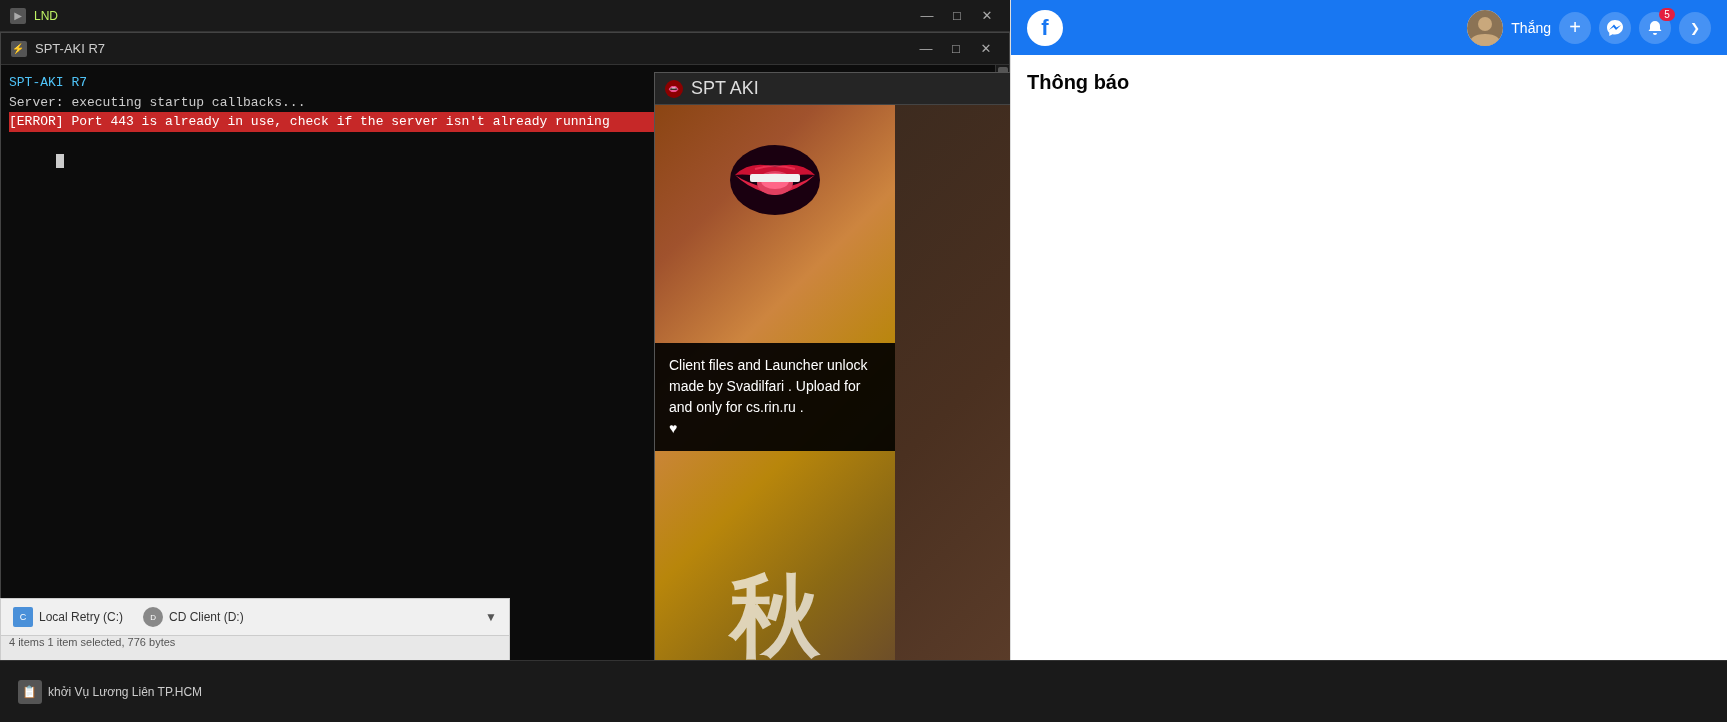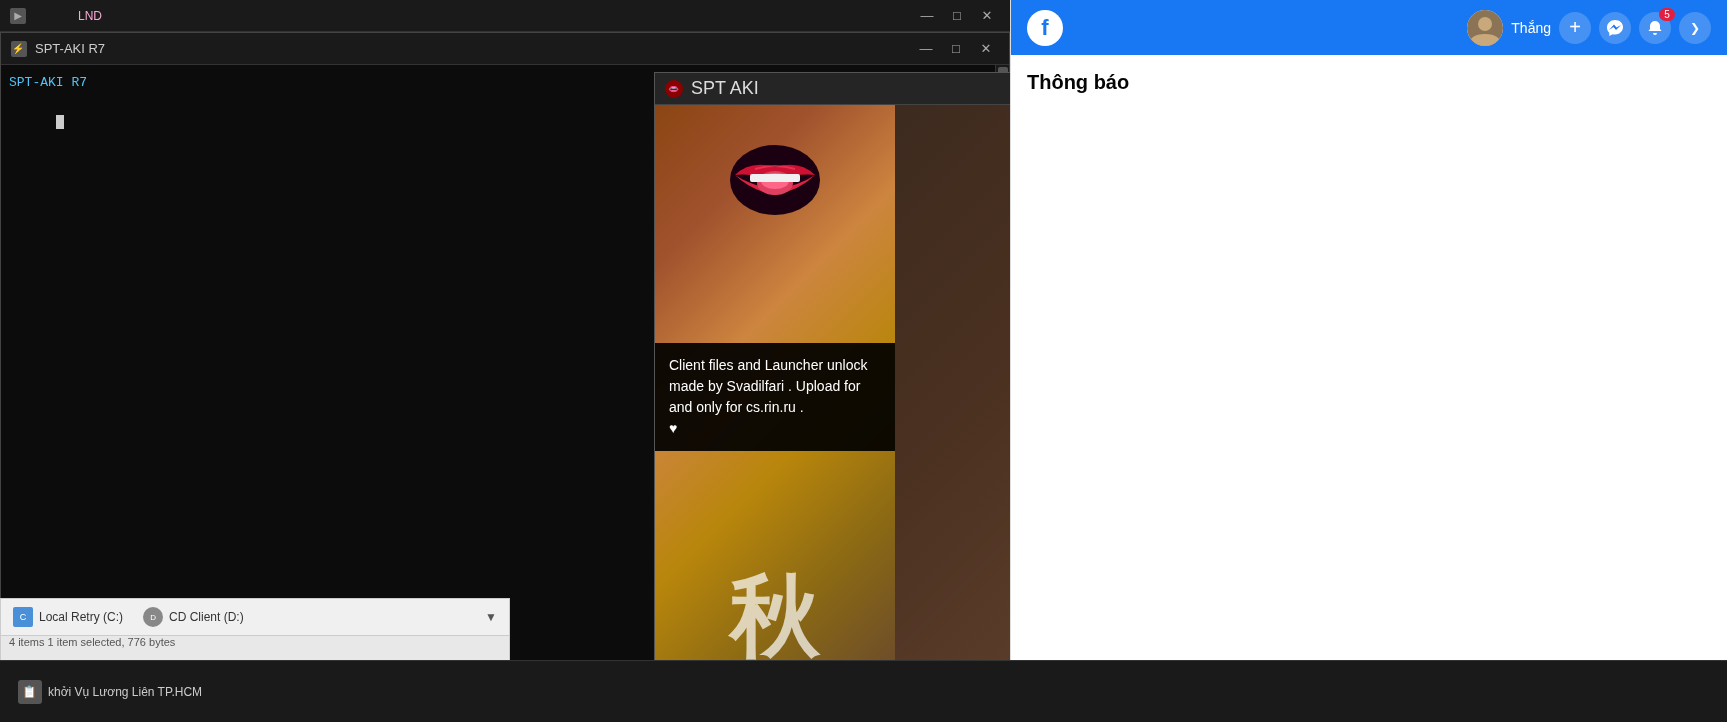--- a/index.html
+++ b/index.html
@@ -451,23 +451,22 @@
       padding: 0 10px;
       justify-content: space-between;
       border-bottom: 1px solid #333;
     }
     .lnd-title-left {
       display: flex;
       align-items: center;
       gap: 8px;
     }
     .lnd-title-text {
-      color: #f9a8d4;
+      color: #bef264;
       font-size: 12px;
-      margin-left: 44px;
     }
   </style>
 </head>
 <body>
 
 <div class="lnd-titlebar">
   <div class="lnd-title-left">
     <div class="terminal-titlebar-icon">▶</div>
     <span class="lnd-title-text">LND</span>
   </div>
@@ -486,20 +485,22 @@
     </div>
     <div class="titlebar-controls">
       <button class="titlebar-btn">—</button>
       <button class="titlebar-btn">□</button>
       <button class="titlebar-btn close">✕</button>
     </div>
   </div>
   <div class="terminal-content">
     <div class="terminal-line" style="color:#4fc3f7;">SPT-AKI R7</div>
     <div class="terminal-line"></div>
+    <div class="terminal-line">Server: executing startup callbacks...</div>
+    <div class="terminal-line error">[ERROR] Port 443 is already in use, check if the server isn't already running</div>
     <div class="terminal-line">
       <span class="terminal-cursor"></span>
     </div>
   </div>
 
   <div class="terminal-scrollbar">
     <div class="terminal-scroll-arrow top">▲</div>
     <div class="terminal-scroll-thumb"></div>
     <div class="terminal-scroll-arrow bottom">▼</div>
   </div>

